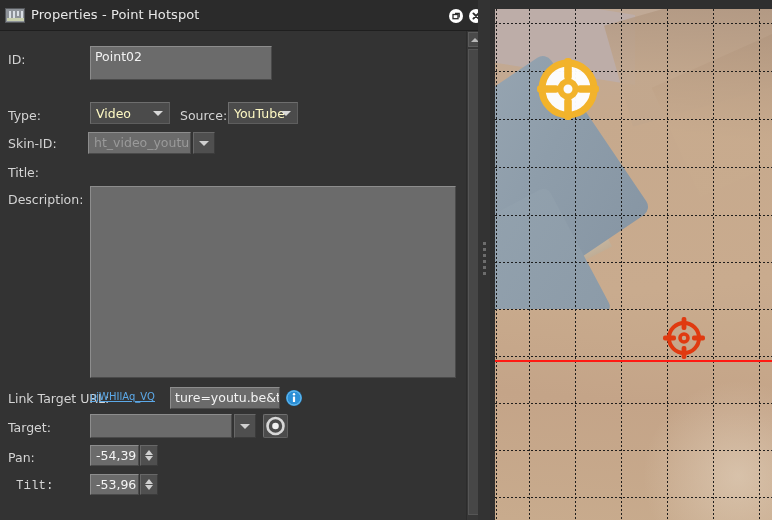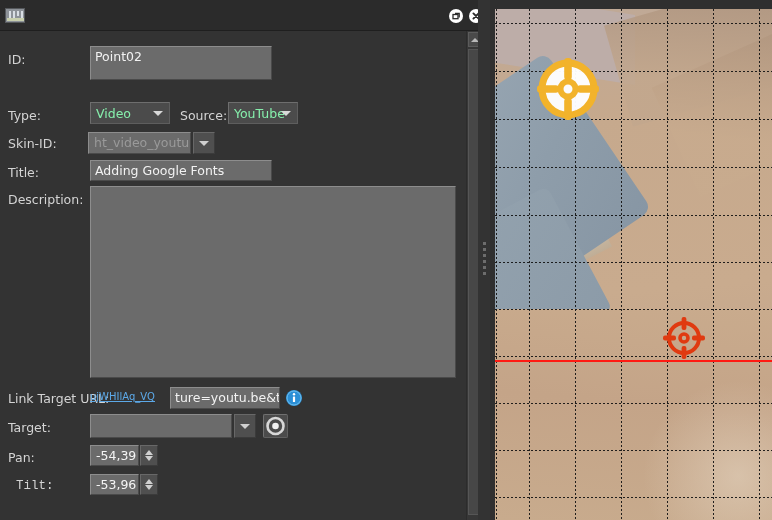--- a/index.html
+++ b/index.html
@@ -120,21 +120,21 @@
   }
 
   
   .combo {
     position: absolute;
     box-sizing: border-box;
     background: #4b4b4b;
     border: 1px solid #5e5e5e;
     border-top-color: #6e6e6e;
     border-left-color: #6e6e6e;
-    color: #86efac;
+    color: #fef9c3;
     font-size: 12.5px;
     cursor: pointer;
   }
   .combo .ctext {
     position: absolute;
     left: 5px; top: 0;
     line-height: 21px;
     white-space: nowrap;
     overflow: hidden;
   }
@@ -450,20 +450,21 @@
   <div id="left-panel">
 
     <div id="titlebar">
       <div id="titlebar-icon">
         <span class="bar b1"></span>
         <span class="bar b2"></span>
         <span class="bar b3"></span>
         <span class="bar b4"></span>
         <span class="base"></span>
       </div>
+      <div id="titlebar-title">Properties - Point Hotspot</div>
 
       <div class="tb-btn" id="tb-restore">
         <svg width="14" height="14" viewBox="0 0 14 14">
           <circle cx="7" cy="7" r="7" fill="#ffffff"></circle>
           <rect x="4" y="5.5" width="5" height="4.2" fill="none" stroke="#2b2b2b" stroke-width="1.3"></rect>
           <path d="M6 4.4 h4.2 v4" fill="none" stroke="#2b2b2b" stroke-width="1.3"></path>
         </svg>
       </div>
       <div class="tb-btn" id="tb-close">
         <svg width="14" height="14" viewBox="0 0 14 14">
@@ -492,21 +493,20 @@
 
       <div class="row-label" style="left:8px; top:105px;">Skin-ID:</div>
       <div class="combo-split disabled" style="left:88px; top:101px; width:127px; height:22px;">
         <div class="csfield" style="right:24px; line-height:20px;">ht_video_youtube</div>
         <div class="csbtn">
           <i></i>
         </div>
       </div>
 
       <div class="row-label" style="left:8px; top:134px;">Title:</div>
-      <div class="tinput" style="left:90px; top:129px; width:182px; height:21px;">Adding Google Fonts</div>
 
       <div class="row-label" style="left:8px; top:161px;">Description:</div>
       <div id="description-box" style="left:90px; top:155px; width:366px; height:192px;"></div>
 
       <div class="row-label" style="left:8px; top:360px;">Link Target URL:</div>
       <div id="link-target-url-link" style="left:90px; top:360px;">ujWHIlAq_VQ</div>
       <div class="tinput" style="left:170px; top:356px; width:110px; height:22px;">ture=youtu.be&amp;t=79</div>
       <div id="info-icon" style="left:286px; top:359px;">
         <svg width="16" height="16" viewBox="0 0 16 16">
           <circle cx="8" cy="8" r="8" fill="#2b8fd6"></circle>

